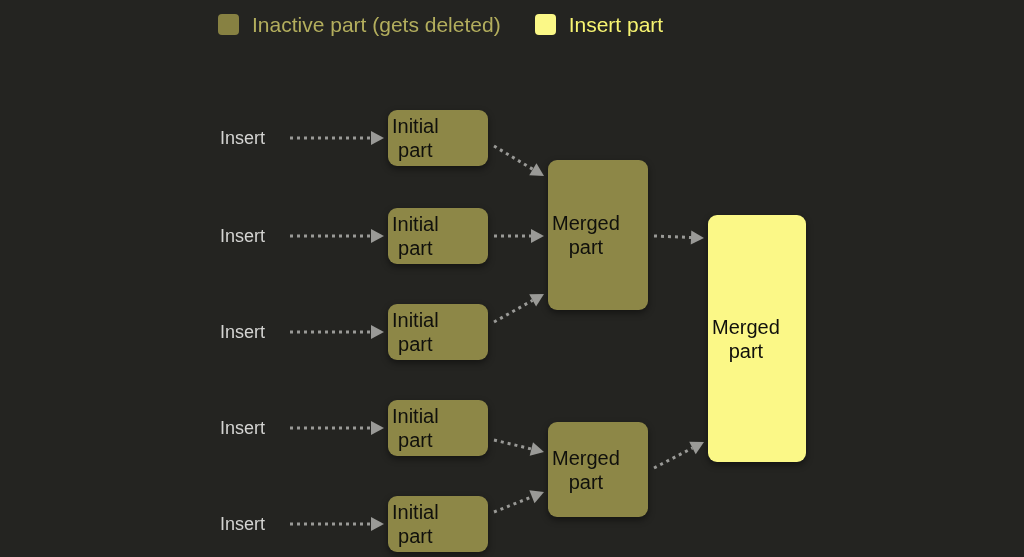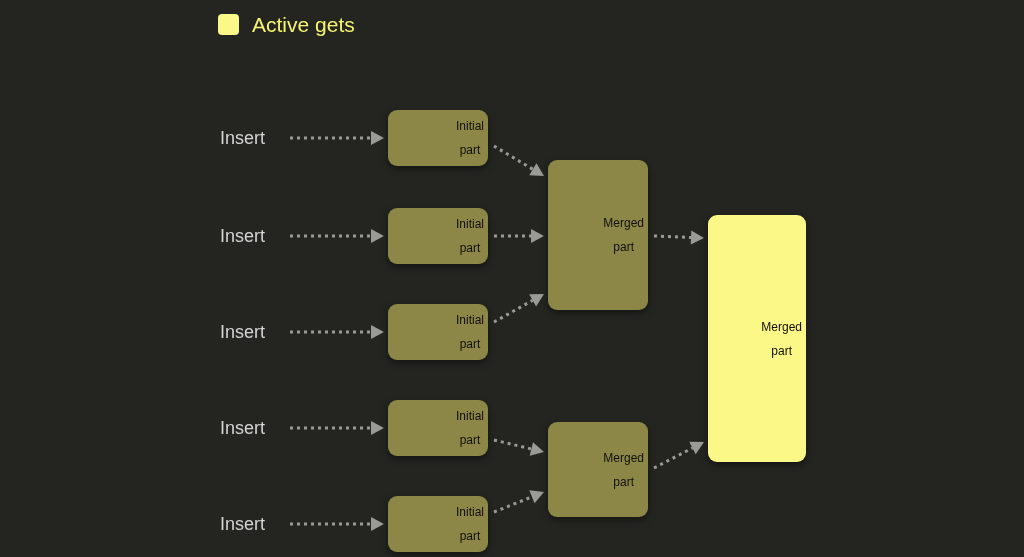--- a/index.html
+++ b/index.html
@@ -52,24 +52,24 @@
   .legend-label.inactive { color: #b3ae5d; }
   .legend-label.active   { color: #f7f471; }
 
   
   .node {
     position: absolute;
     box-sizing: border-box;
     border-radius: 9px;
     display: flex;
     align-items: center;
-    justify-content: flex-end;
+    justify-content: flex-start;
     text-align: center;
     color: #10100c;
-    font-size: 12px;
+    font-size: 20px;
     line-height: 24px;
     box-shadow: 0 3px 7px rgba(0,0,0,0.45);
   }
   .node.inactive { background: #8d8747; }
   .node.active   { background: #fbf887; }
   .node .node-text { display: block; padding: 0 4px; }
 
   
   .insert-label {
     position: absolute;
@@ -89,22 +89,26 @@
     pointer-events: none;
   }
 </style>
 </head>
 <body>
 
 <div id="canvas">
 
   <div class="legend">
     <div class="legend-item">
+      <span class="legend-swatch inactive"></span>
+      <span class="legend-label inactive">Inactive part (gets deleted)</span>
+    </div>
+    <div class="legend-item">
       <span class="legend-swatch active"></span>
-      <span class="legend-label active">Active gets</span>
+      <span class="legend-label active">Insert part</span>
     </div>
   </div>
 
   <svg id="arrows" viewBox="0 0 1024 557" xmlns="http://www.w3.org/2000/svg">
       <line x1="290" y1="138" x2="371" y2="138" stroke="#9a9a97" stroke-width="3" stroke-linecap="butt" stroke-dasharray="3 4"></line>
       <polygon points="384,138 371,145 371,131" fill="#9a9a97"></polygon>
       <line x1="290" y1="236" x2="371" y2="236" stroke="#9a9a97" stroke-width="3" stroke-linecap="butt" stroke-dasharray="3 4"></line>
       <polygon points="384,236 371,243 371,229" fill="#9a9a97"></polygon>
       <line x1="290" y1="332" x2="371" y2="332" stroke="#9a9a97" stroke-width="3" stroke-linecap="butt" stroke-dasharray="3 4"></line>
       <polygon points="384,332 371,339 371,325" fill="#9a9a97"></polygon>

